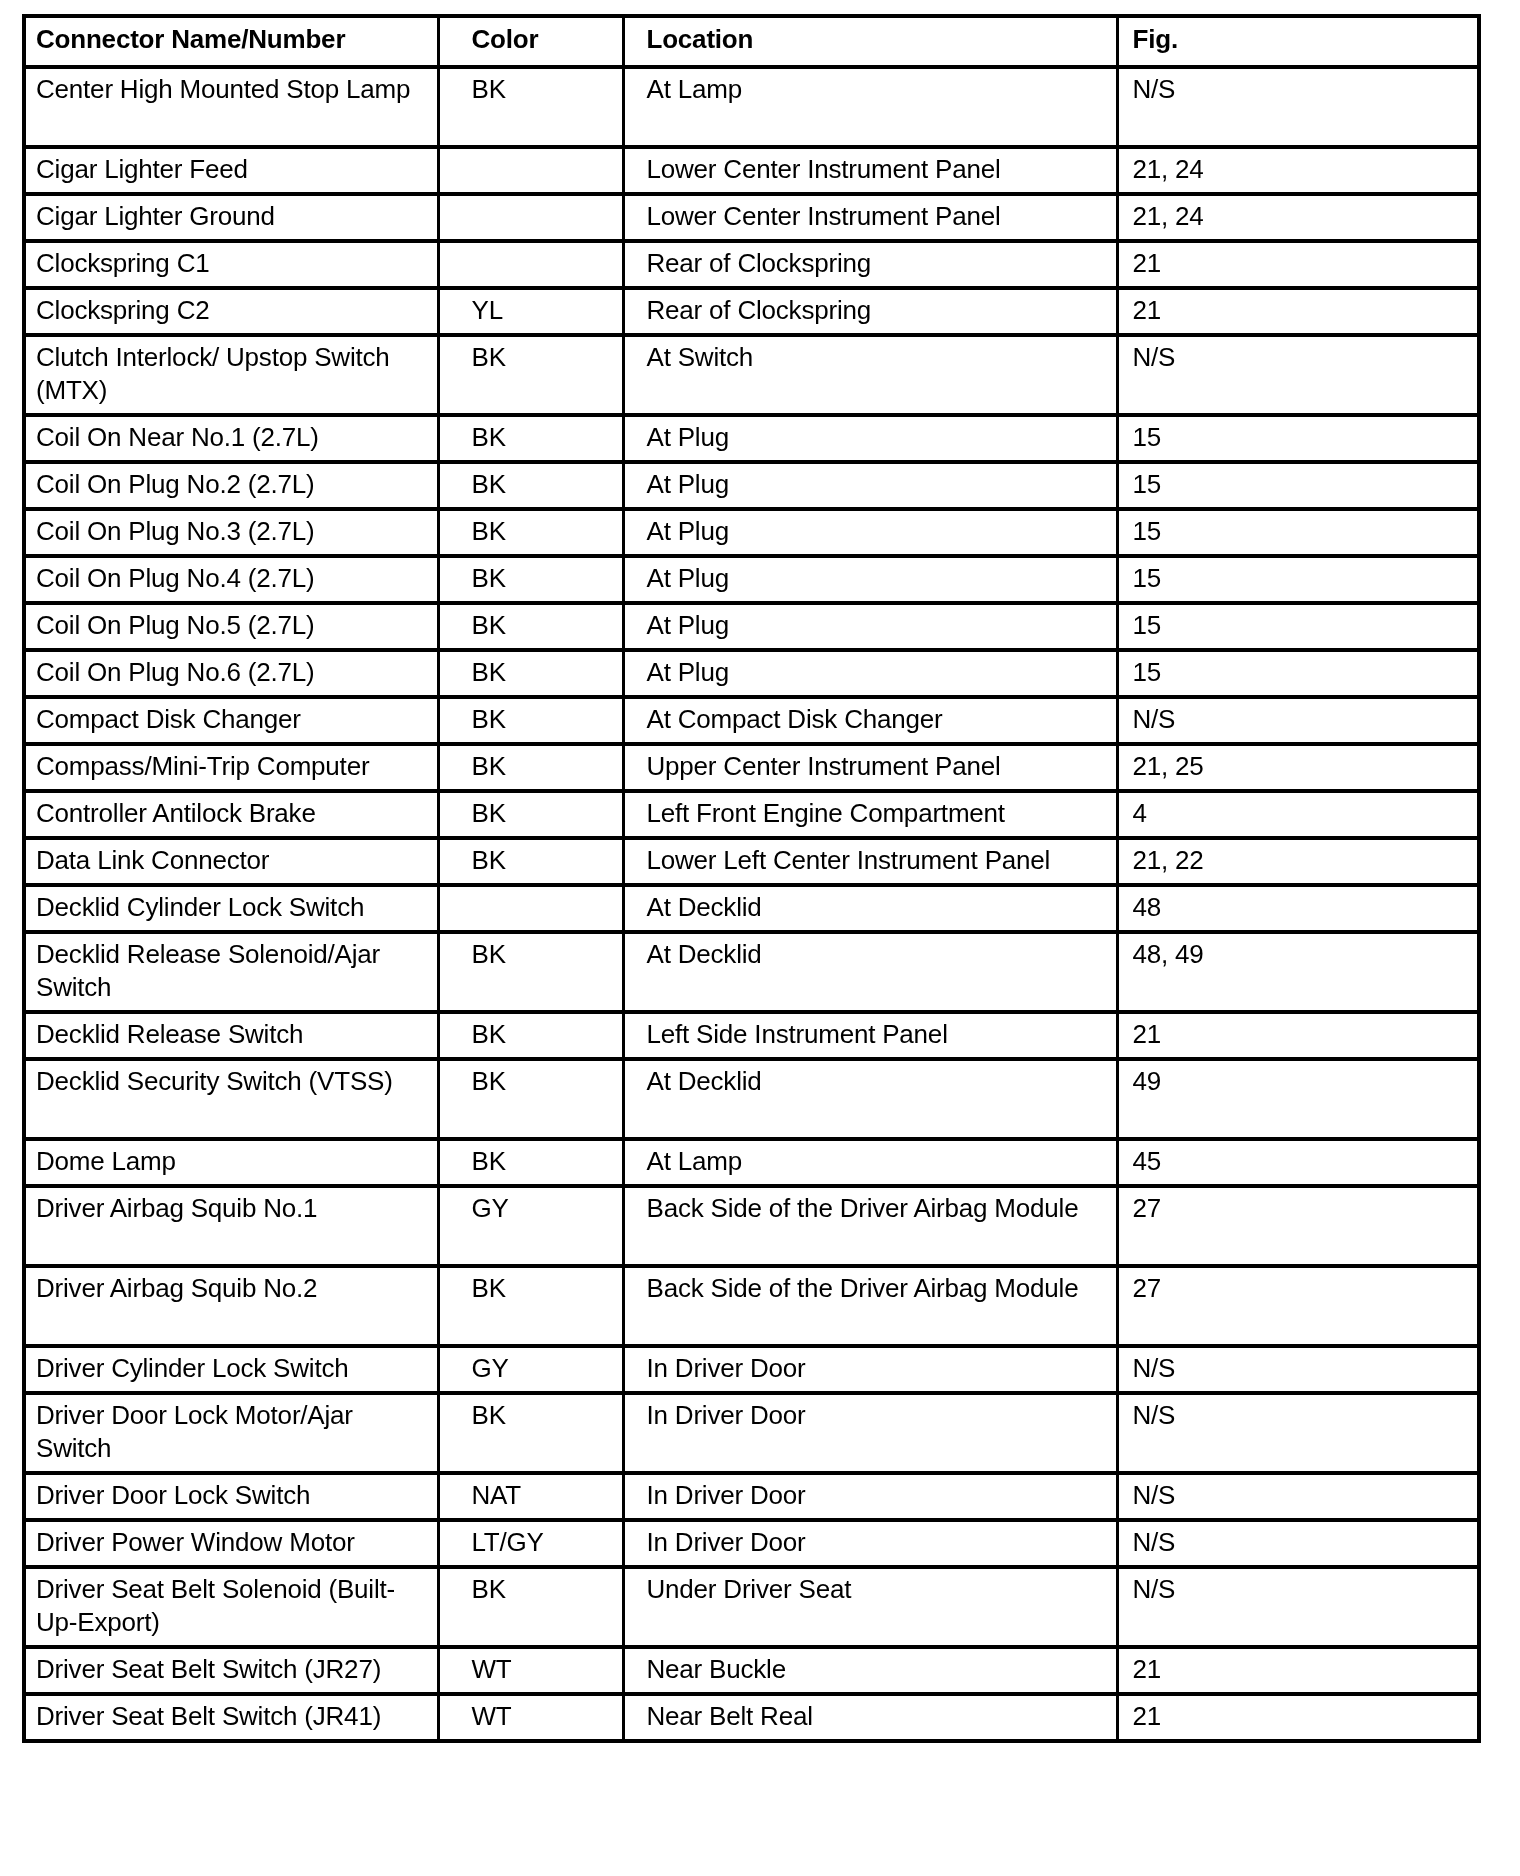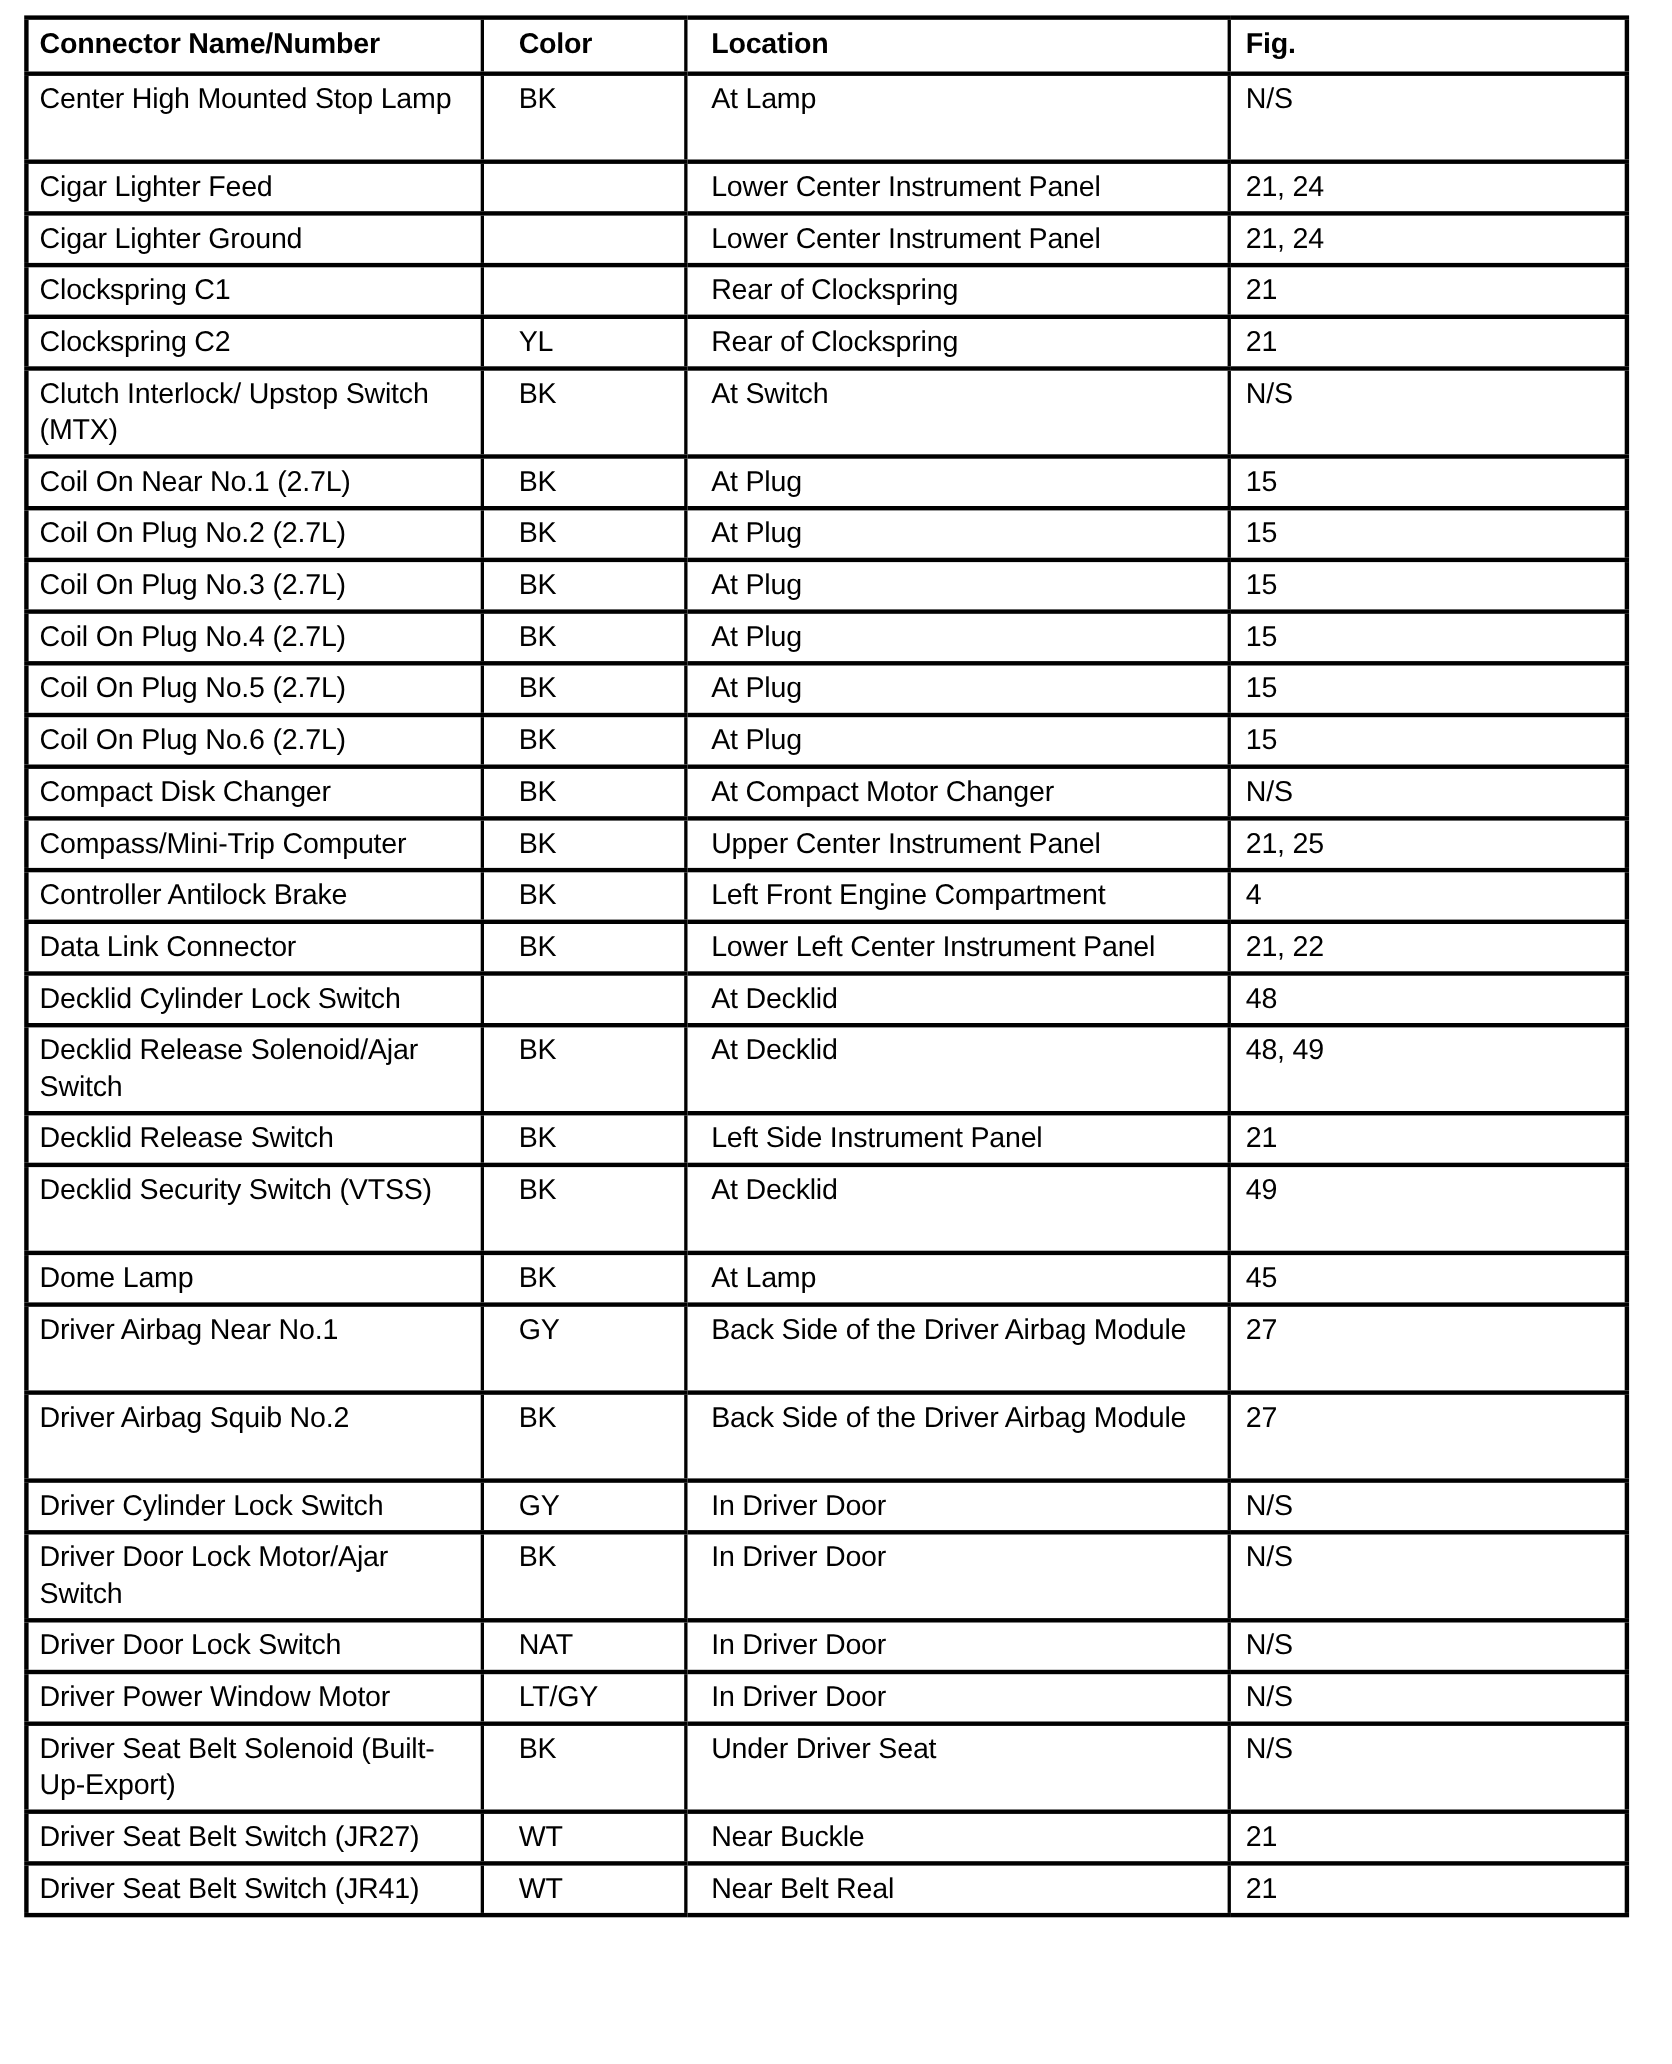--- a/index.html
+++ b/index.html
@@ -116,21 +116,21 @@
       </tr>
       <tr>
         <td class="name">Coil On Plug No.6 (2.7L)</td>
         <td class="color">BK</td>
         <td class="loc">At Plug</td>
         <td class="fig">15</td>
       </tr>
       <tr>
         <td class="name">Compact Disk Changer</td>
         <td class="color">BK</td>
-        <td class="loc">At Compact Motor Changer</td>
+        <td class="loc">At Compact Disk Changer</td>
         <td class="fig">N/S</td>
       </tr>
       <tr>
         <td class="name">Compass/Mini-Trip Computer</td>
         <td class="color">BK</td>
         <td class="loc">Upper Center Instrument Panel</td>
         <td class="fig">21, 25</td>
       </tr>
       <tr>
         <td class="name">Controller Antilock Brake</td>
@@ -168,21 +168,21 @@
         <td class="loc">At Decklid</td>
         <td class="fig">49</td>
       </tr>
       <tr>
         <td class="name">Dome Lamp</td>
         <td class="color">BK</td>
         <td class="loc">At Lamp</td>
         <td class="fig">45</td>
       </tr>
       <tr class="double">
-        <td class="name">Driver Airbag Near No.1</td>
+        <td class="name">Driver Airbag Squib No.1</td>
         <td class="color">GY</td>
         <td class="loc">Back Side of the Driver Airbag Module</td>
         <td class="fig">27</td>
       </tr>
       <tr class="double">
         <td class="name">Driver Airbag Squib No.2</td>
         <td class="color">BK</td>
         <td class="loc">Back Side of the Driver Airbag Module</td>
         <td class="fig">27</td>
       </tr>

